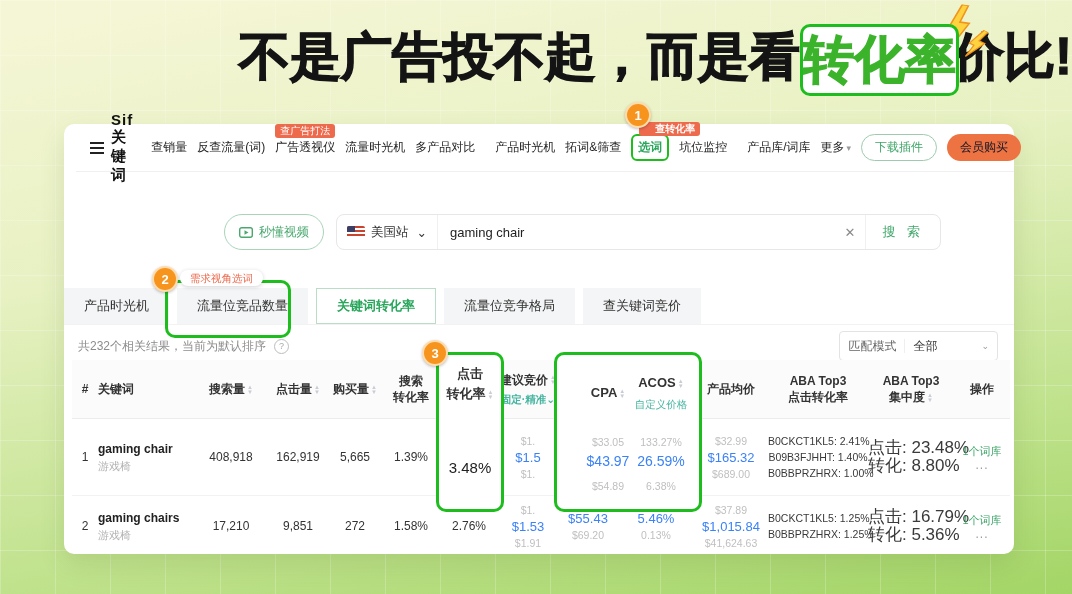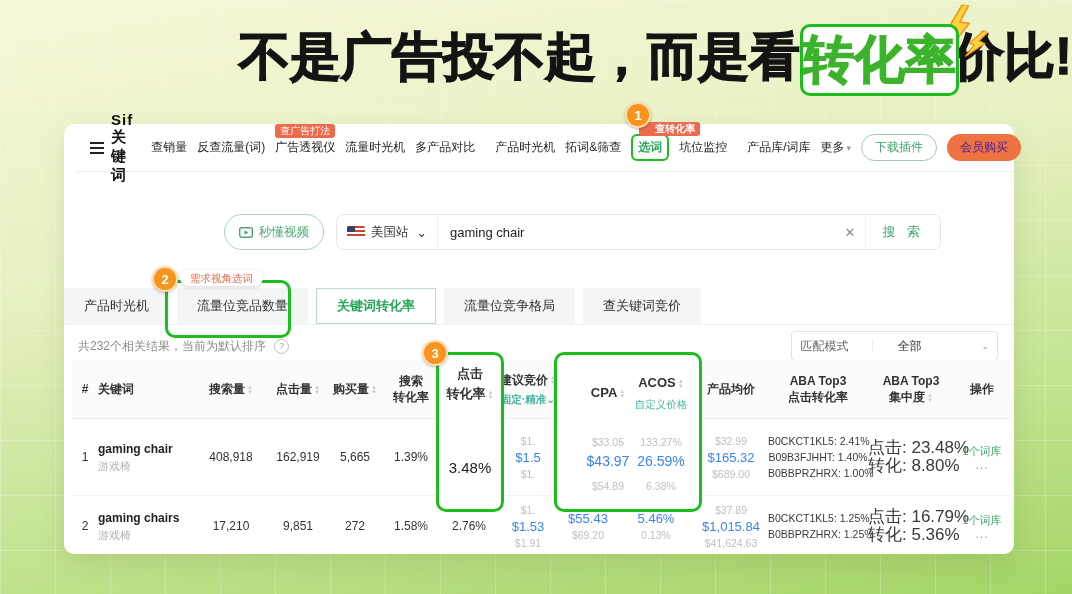--- a/index.html
+++ b/index.html
@@ -30,21 +30,21 @@
   .nav-item{position:relative;font-size:12px;color:#262626;white-space:nowrap;cursor:pointer;}
   .vdiv{width:1px;height:14px;background:#e6e6e6;}
   .mini-badge{position:absolute;top:-15px;left:50%;transform:translateX(-50%);
     background:#ed6a4d;color:#fff;font-size:10px;line-height:14px;padding:0 5px;border-radius:3px;
     white-space:nowrap;z-index:4;}
   .xuanci{border:2px solid #1ebd1e;border-radius:6px;padding:3px 5px;color:#2aa65c;font-weight:700;}
   .xuanci .mini-badge{left:6px;transform:none;top:-14px;padding-left:16px;}
   .caret{font-size:9px;color:#9a9a9a;margin-left:2px;}
   .pill-ghost{margin-left:auto;border:1px solid #9ecbaf;color:#3da568;font-size:12px;
     padding:4px 13px;border-radius:15px;white-space:nowrap;cursor:pointer;background:#fff;}
-  .pill-solid{background:#ee7342;color:#4c1d95;font-size:12px;padding:5px 13px;border-radius:15px;
+  .pill-solid{background:#ee7342;color:#0f172a;font-size:12px;padding:5px 13px;border-radius:15px;
     white-space:nowrap;cursor:pointer;border:none;text-align:right;}
   
   .search-row{position:absolute;left:160px;top:90px;height:36px;display:flex;align-items:center;gap:12px;}
   .video-btn{display:flex;align-items:center;gap:6px;height:34px;padding:0 14px;border:1px solid #a9d4ba;
     border-radius:18px;color:#4aa86f;font-size:12.5px;cursor:pointer;background:#fff;}
   .search-bar{display:flex;align-items:center;width:605px;height:36px;border:1px solid #e7e7e7;
     border-radius:8px;box-sizing:border-box;background:#fff;}
   .station{display:flex;align-items:center;gap:6px;padding:0 10px;height:100%;
     border-right:1px solid #f0f0f0;cursor:pointer;}
   .flag{width:18px;height:12px;border-radius:2px;position:relative;overflow:hidden;flex:0 0 auto;
@@ -65,21 +65,21 @@
   .need-pill{position:absolute;left:116px;top:146px;background:#fff;color:#ed6a4d;font-size:10.5px;
     line-height:16px;padding:0 10px;border-radius:9px;box-shadow:0 1px 4px rgba(0,0,0,.18);z-index:4;white-space:nowrap;}
   .tabs-underline{position:absolute;left:0;right:0;top:200px;border-top:1px solid #f2f2f2;}
   
   .toolbar{position:absolute;left:14px;right:16px;top:208px;height:28px;display:flex;
     align-items:center;justify-content:space-between;}
   .result-info{font-size:12px;color:#8c8c8c;display:flex;align-items:center;gap:8px;}
   .info-i{width:13px;height:13px;border:1px solid #bdbdbd;border-radius:50%;color:#a8a8a8;
     font-size:9px;display:inline-flex;align-items:center;justify-content:center;}
   .match-box{display:flex;align-items:center;height:28px;border:1px solid #e3e3e3;border-radius:4px;
-    padding:0 8px;gap:24px;cursor:pointer;background:#fff;}
+    padding:0 8px;gap:8px;cursor:pointer;background:#fff;}
   .match-box .lbl{font-size:12px;color:#666;}
   .match-box .sep{width:1px;height:14px;background:#efefef;}
   .match-box .val{font-size:12px;color:#333;min-width:58px;}
   
   .table{position:absolute;left:8px;top:236px;width:938px;}
   .tr{display:flex;align-items:center;}
   .tr.head{height:58px;background:#fbfbfb;border-bottom:1px solid #ececec;font-weight:600;}
   .tr.r1{height:76px;border-bottom:1px solid #f2f2f2;}
   .tr.r2{height:60px;}
   .c{flex:0 0 auto;text-align:center;font-size:12px;color:#333;line-height:16px;}

